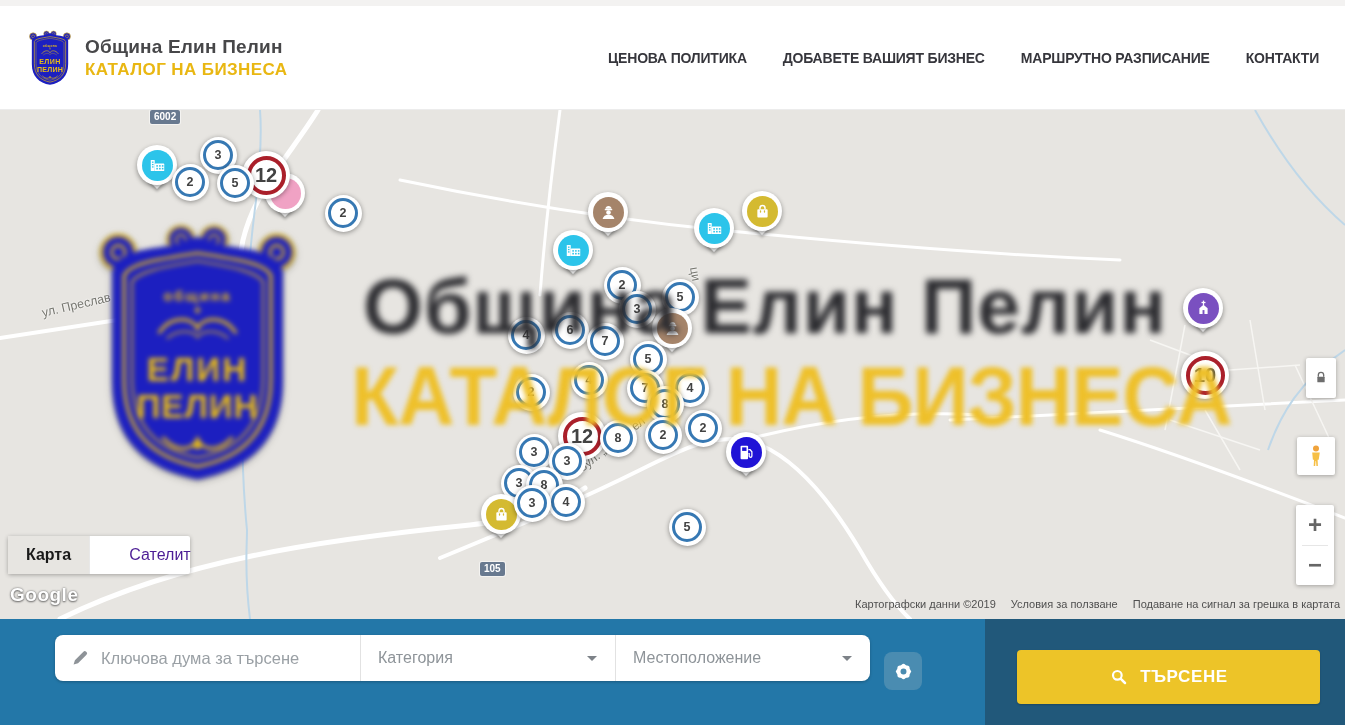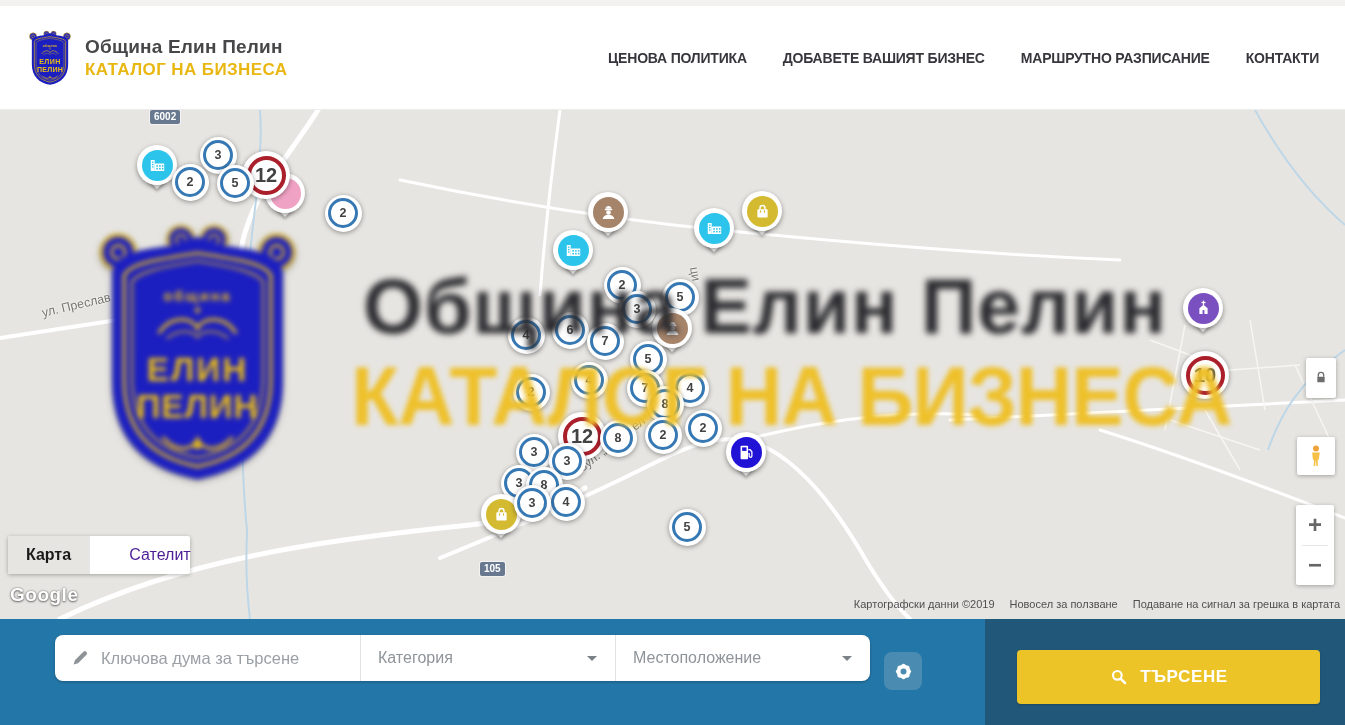--- a/index.html
+++ b/index.html
@@ -437,21 +437,21 @@
       <div class="wm-sub">КАТАЛОГ НА БИЗНЕСА</div>
     </div>
 
     <div class="maptype">
       <div class="cell map">Карта</div>
       <div class="cell sat">Сателит</div>
     </div>
     <div class="glogo">Google</div>
     <div class="attrib">
       <span>Картографски данни ©2019</span>
-      <a>Новосел за ползване</a>
+      <a>Условия за ползване</a>
       <a>Подаване на сигнал за грешка в картата</a>
     </div>
     <div class="ctl lock">
       <svg viewBox="0 0 24 24" width="16" height="16">
         <path d="M8 10 V7.5 a4 4 0 0 1 8 0 V10" fill="none" stroke="#6d6d6d" stroke-width="2"></path>
         <rect x="6.5" y="10" width="11" height="8.5" rx="1" fill="#6d6d6d"></rect>
       </svg>
     </div>
     <div class="ctl pegman">
       <svg viewBox="0 0 24 24" width="24" height="24">

